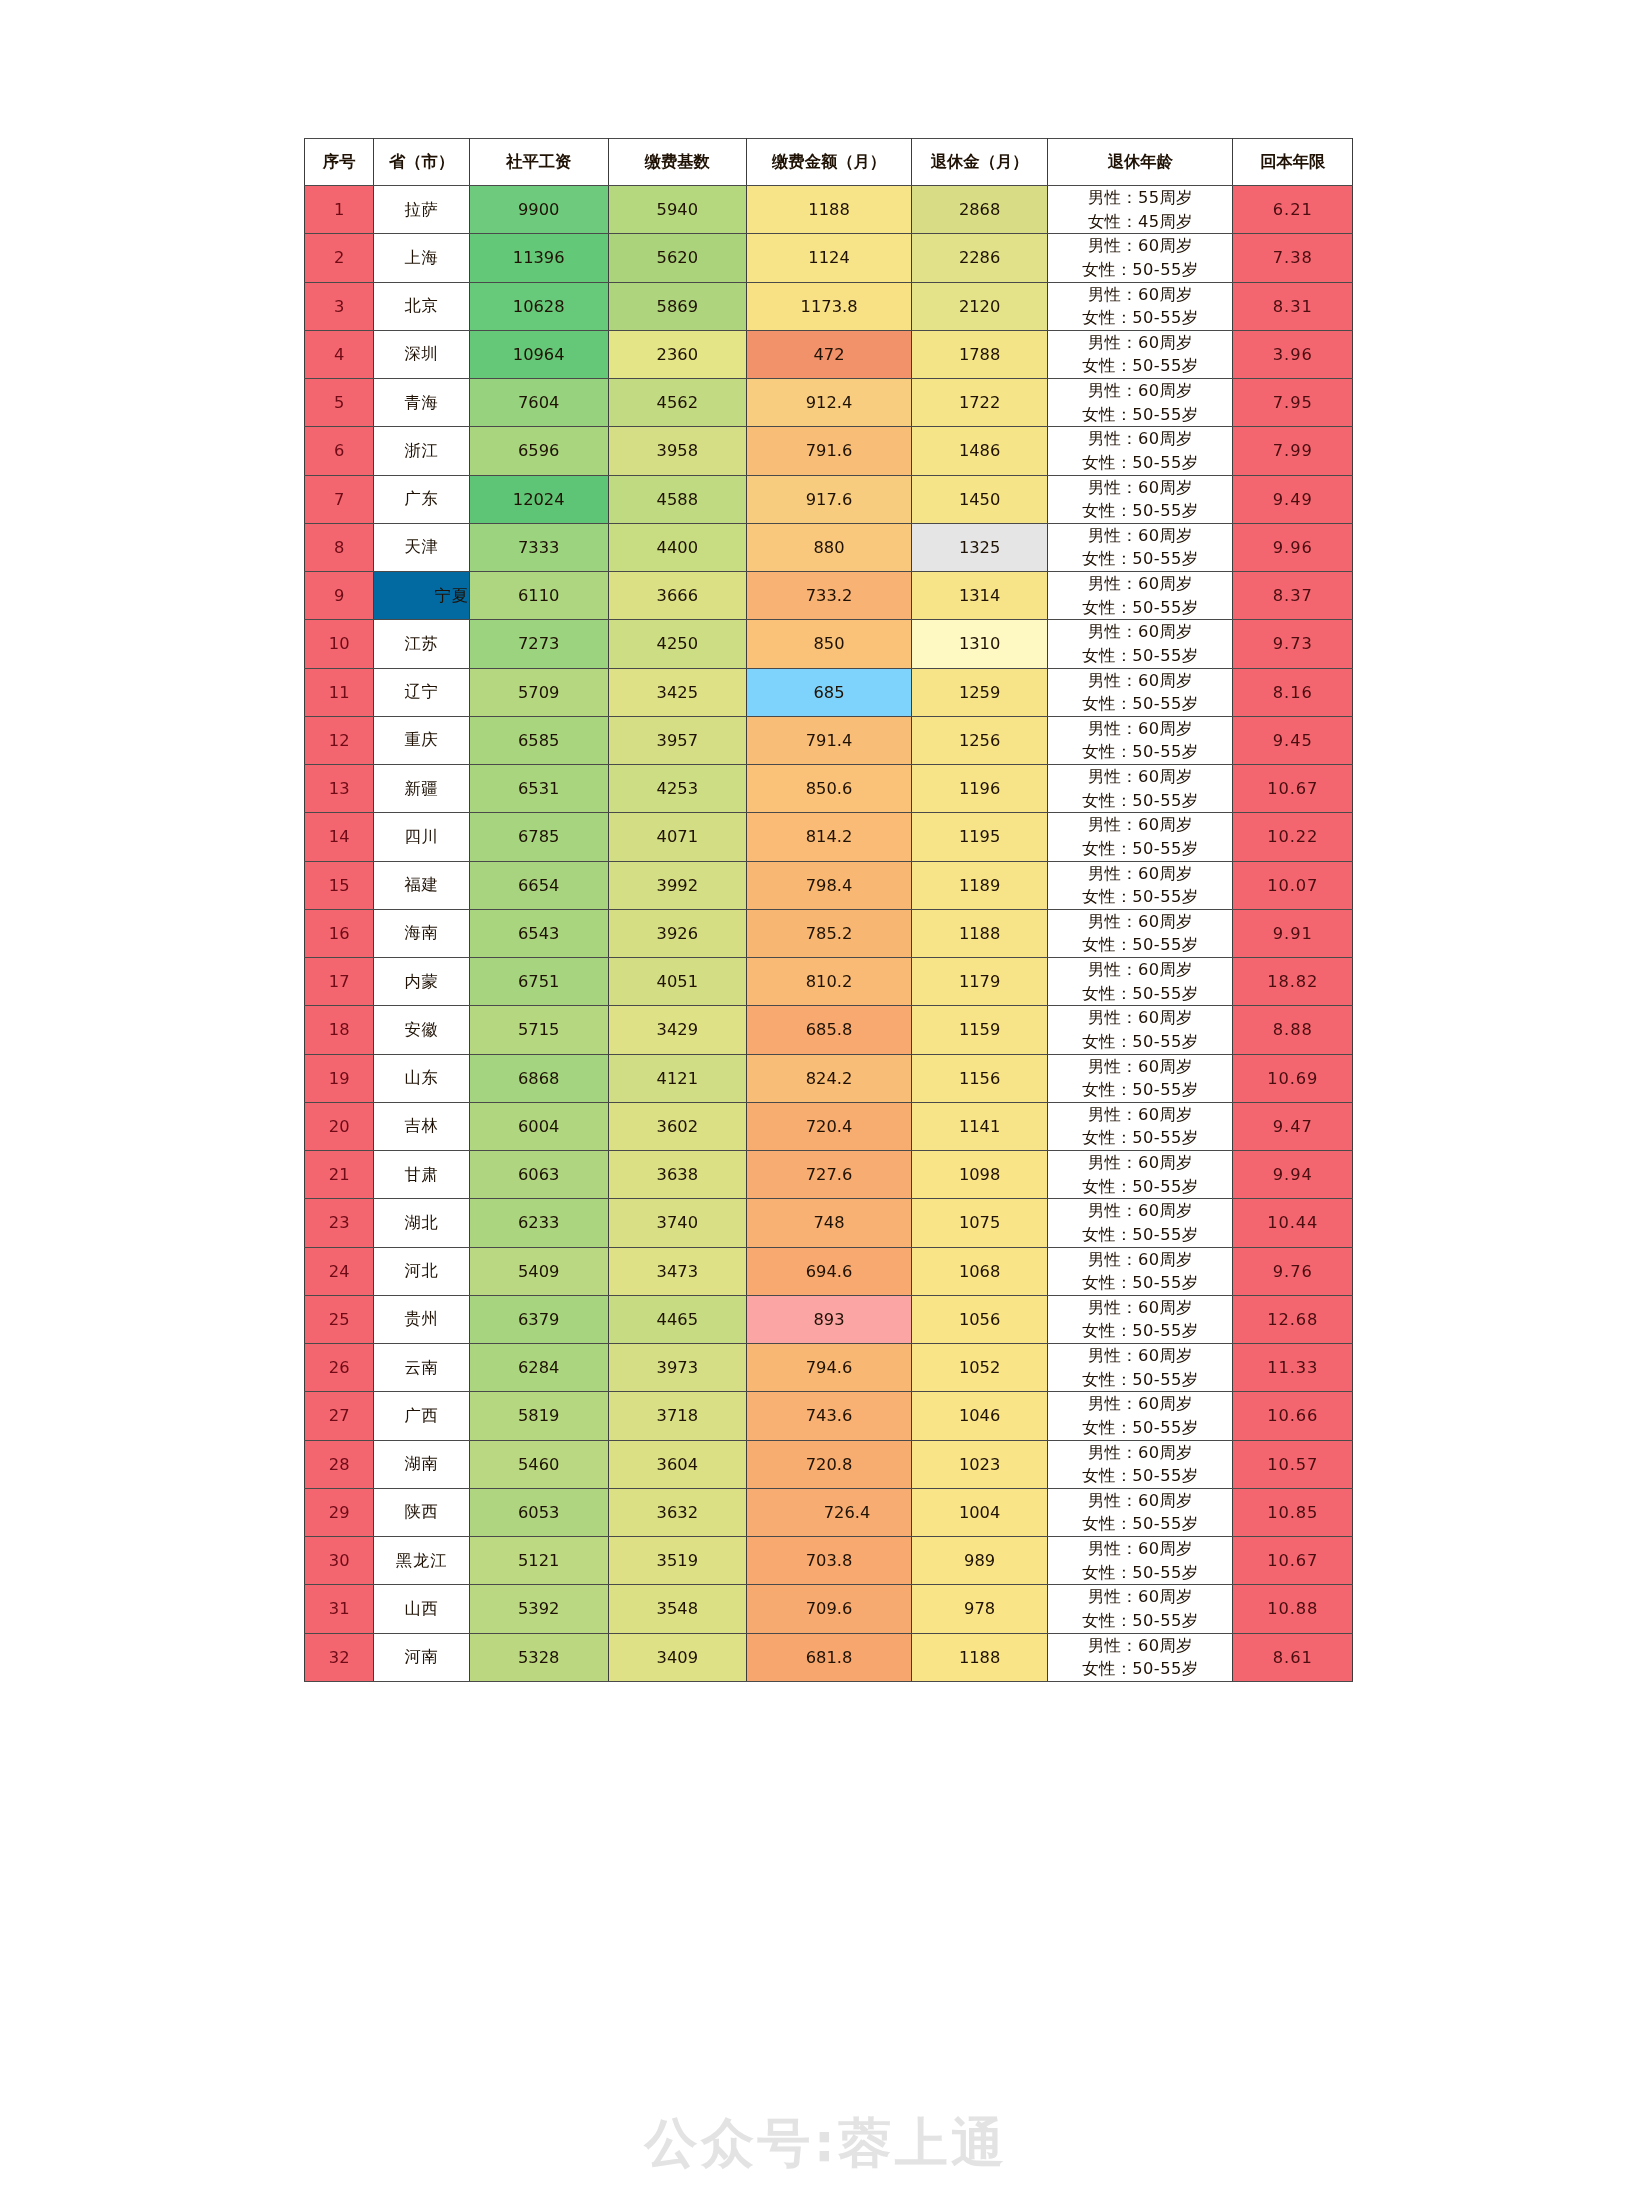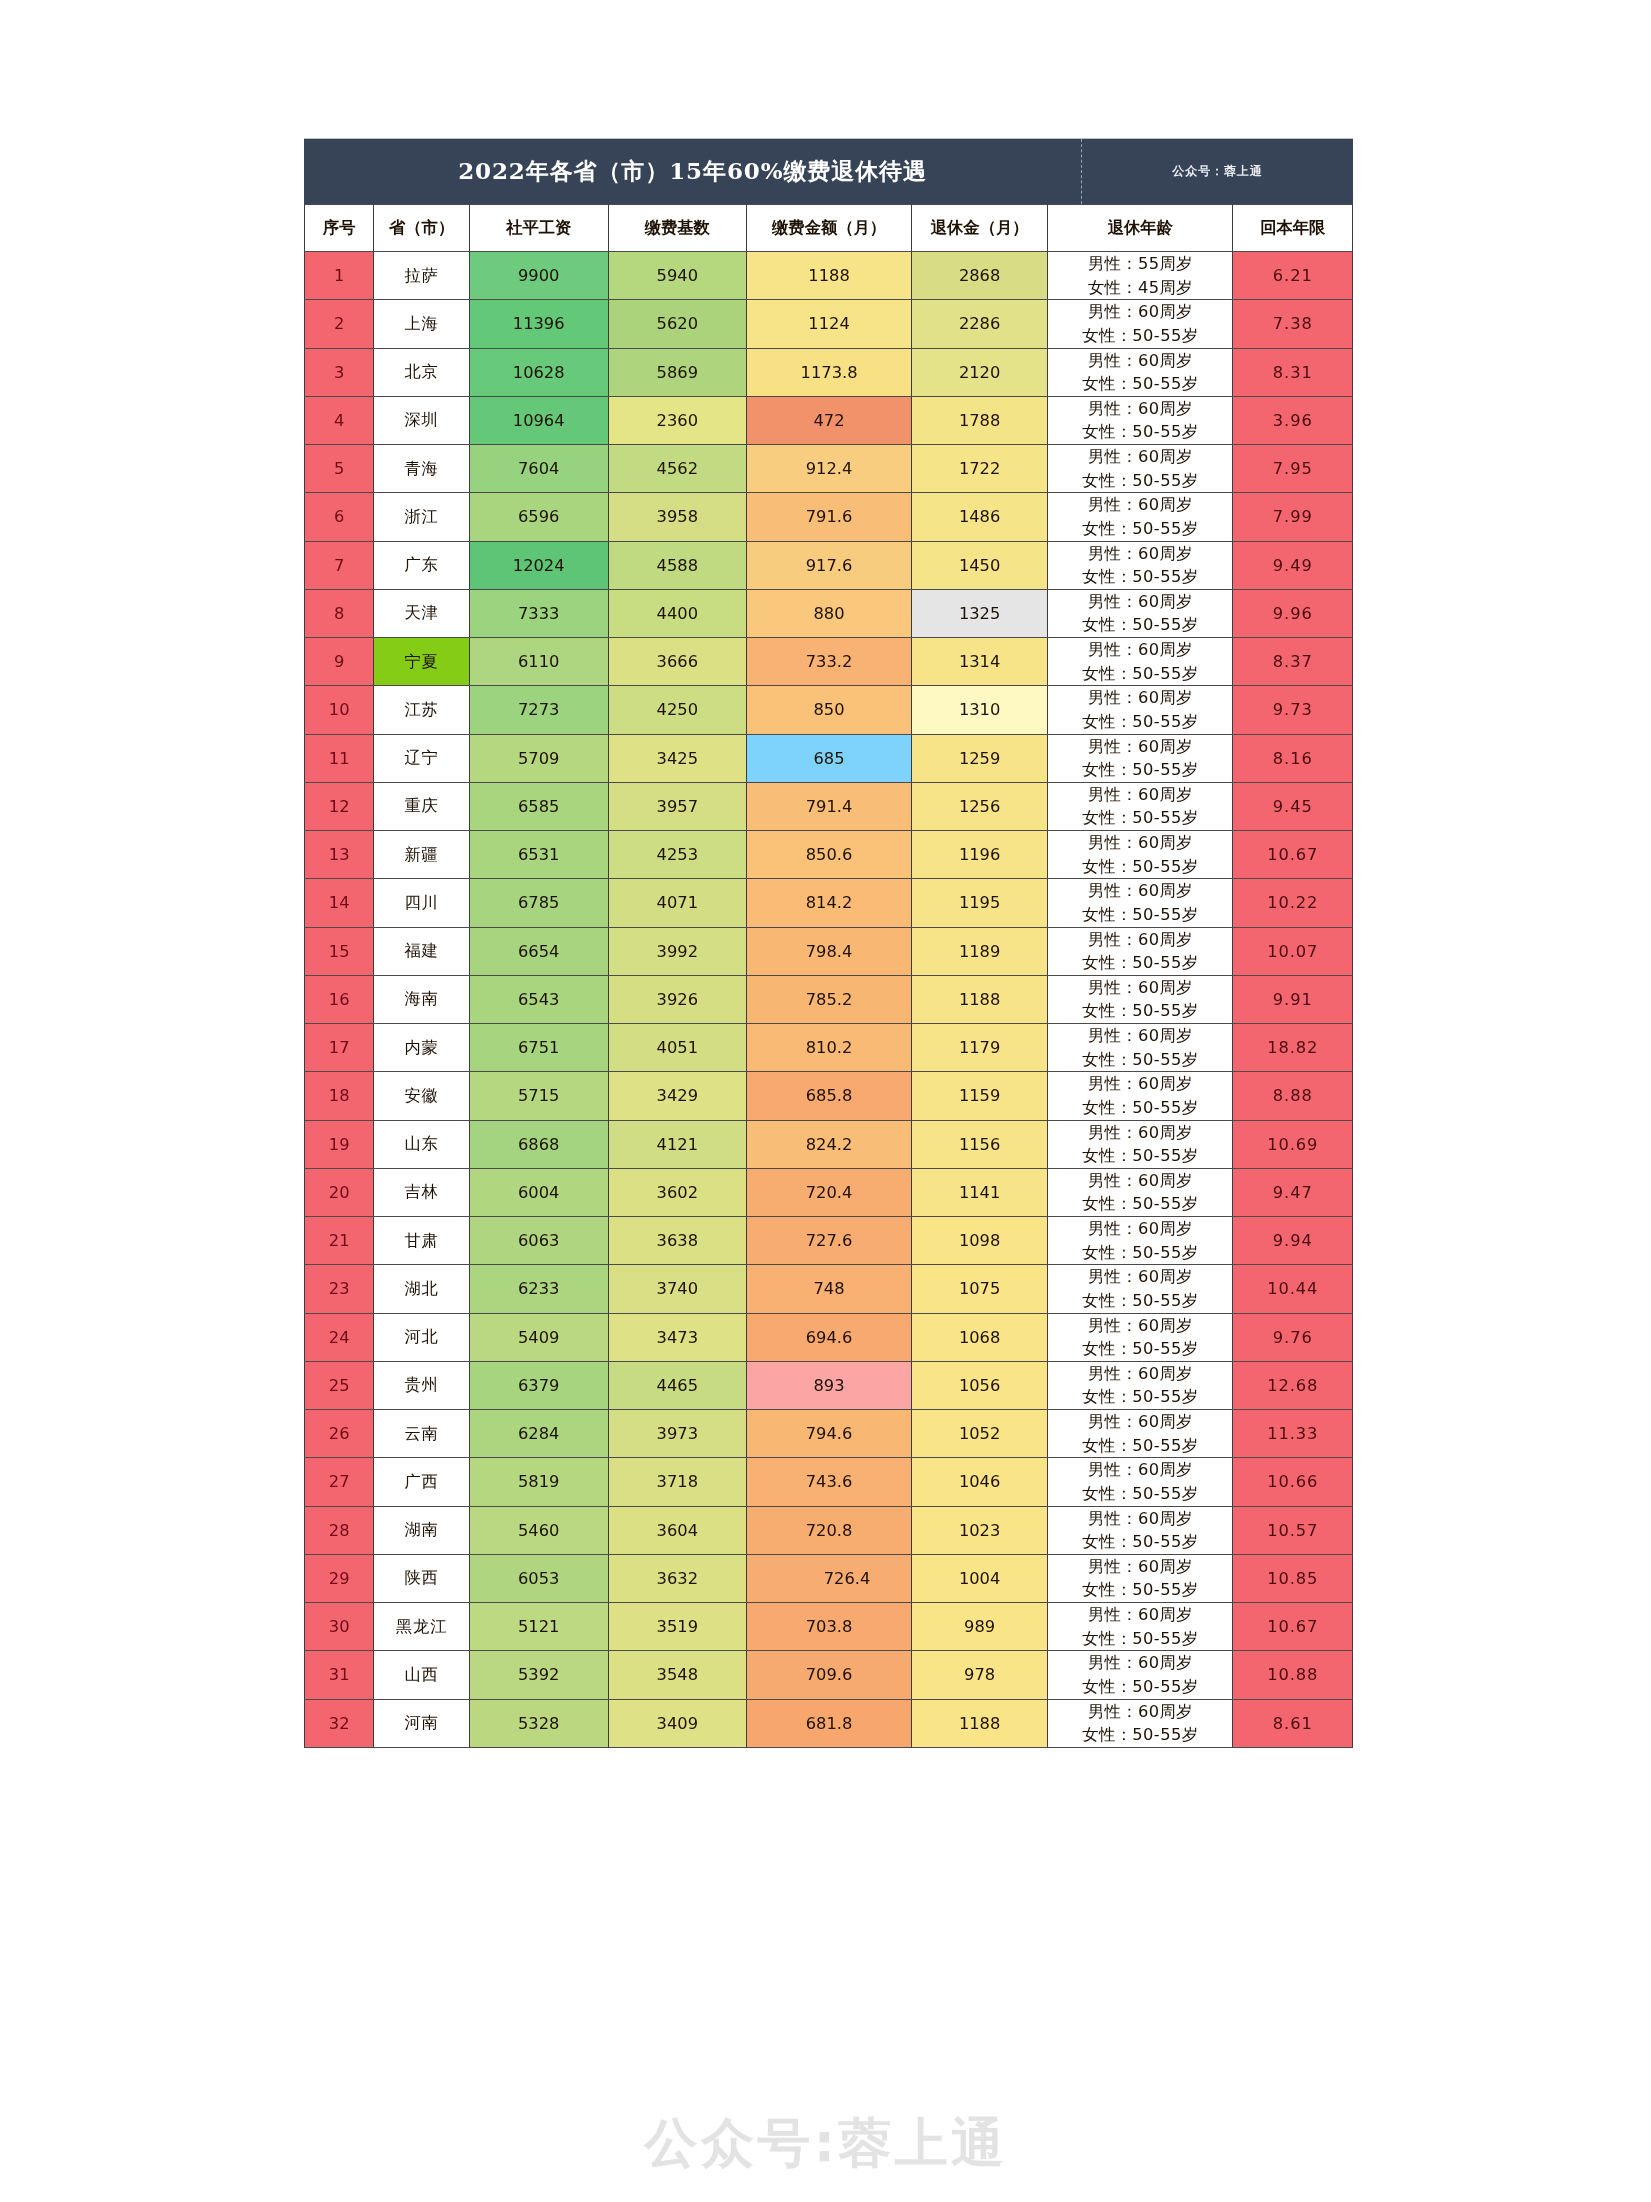--- a/index.html
+++ b/index.html
@@ -134,24 +134,20 @@
     font-family:"DejaVu Sans","Liberation Sans",sans-serif;
     user-select:none;
     pointer-events:none;
   }
 </style>
 </head>
 <body>
 
 <div id="sheet">
 
-  <div class="title-band">
-    <div class="title-main">2022年各省（市）15年60%缴费退休待遇</div>
-    <div class="title-sub">公众号：蓉上通</div>
-  </div>
 
   <table class="grid">
     <colgroup>
       <col class="c-idx">
         <col class="c-prov">
         <col class="c-wage">
         <col class="c-base">
       <col class="c-pay">
         <col class="c-pen">
         <col class="c-age">
@@ -269,21 +265,21 @@
           <td class="num" style="background: rgb(249, 200, 124);">880</td>
           <td class="num" style="background: #e5e5e5; margin-left: 8px;">1325</td>
           <td class="age" style="background: rgb(255, 255, 255);">
             <span class="ln">男性：60周岁</span>
             <span class="ln">女性：50-55岁</span>
           </td>
           <td class="years" style="background: rgb(244, 102, 111); color: rgb(74, 13, 16);">9.96</td>
         </tr>
         <tr>
           <td class="idx" style="background: rgb(244, 102, 111); color: rgb(110, 11, 22);">9</td>
-          <td class="prov" style="background: #84cc16;">宁夏</td>
+          <td class="prov" style="background: #0369a1; text-align: right;">宁夏</td>
           <td class="num" style="background: rgb(174, 213, 127);">6110</td>
           <td class="num" style="background: rgb(219, 224, 133);">3666</td>
           <td class="num" style="background: rgb(248, 178, 115);">733.2</td>
           <td class="num" style="background: rgb(247, 228, 136);">1314</td>
           <td class="age" style="background: rgb(255, 255, 255);">
             <span class="ln">男性：60周岁</span>
             <span class="ln">女性：50-55岁</span>
           </td>
           <td class="years" style="background: rgb(244, 102, 111); color: rgb(74, 13, 16);">8.37</td>
         </tr>

